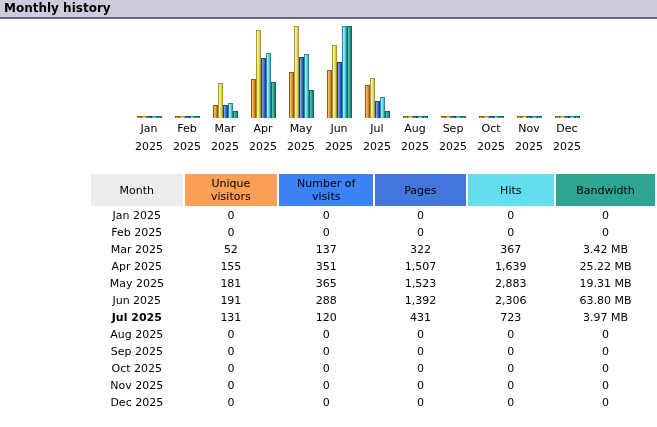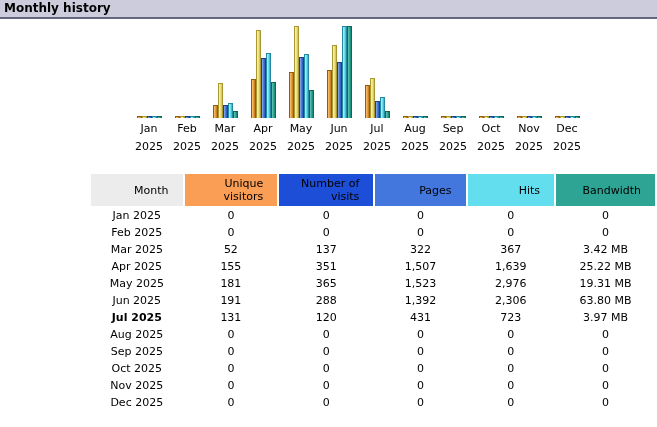--- a/index.html
+++ b/index.html
@@ -35,21 +35,21 @@
     width:38px;text-align:center;font-size:11px;line-height:18px;white-space:pre-line;
   }
   .mlabel.bold{font-weight:normal;}
   
   table.hist{
     margin:16px 0 0 89px;
     border-collapse:separate;border-spacing:2px;
     font-size:11px;
   }
   table.hist th{
-    font-weight:normal;text-align:right;vertical-align:middle;
+    font-weight:normal;text-align:center;vertical-align:middle;
     height:32px;padding:0 14px;
   }
   table.hist td{
     text-align:center;height:15px;padding:0 2px;line-height:15px;
   }
   th.c-month{width:78px;}
   th.c-data{width:77px;}
   tr.total td{background:#DDDDDD;}
   td.bold{font-weight:bold;}
 </style>
@@ -173,21 +173,21 @@
       <div class="mlabel">Dec
 2025</div>
     </div>
 </div>
 
 <table class="hist">
   <thead>
       <tr id="header-row">
         <th class="c-month" style="background: rgb(236, 236, 236);">Month</th>
         <th class="c-data" style="background: rgb(250, 157, 85);">Unique visitors</th>
-        <th class="c-data" style="background: #1d4ed8;">Number of visits</th>
+        <th class="c-data" style="background: #3b82f6;">Number of visits</th>
         <th class="c-data" style="background: rgb(68, 119, 221);">Pages</th>
         <th class="c-data" style="background: rgb(98, 222, 238); margin-left: 12px;">Hits</th>
         <th class="c-data" style="background: rgb(46, 164, 149);">Bandwidth</th>
       </tr>
     </thead>
   <tbody id="table-body">
       <tr>
         <td>Jan 2025</td>
         <td>0</td>
         <td>0</td>
@@ -217,21 +217,21 @@
         <td>351</td>
         <td>1,507</td>
         <td>1,639</td>
         <td>25.22 MB</td>
       </tr>
       <tr>
         <td>May 2025</td>
         <td>181</td>
         <td>365</td>
         <td>1,523</td>
-        <td>2,976</td>
+        <td>2,883</td>
         <td>19.31 MB</td>
       </tr>
       <tr>
         <td>Jun 2025</td>
         <td>191</td>
         <td>288</td>
         <td>1,392</td>
         <td>2,306</td>
         <td>63.80 MB</td>
       </tr>

